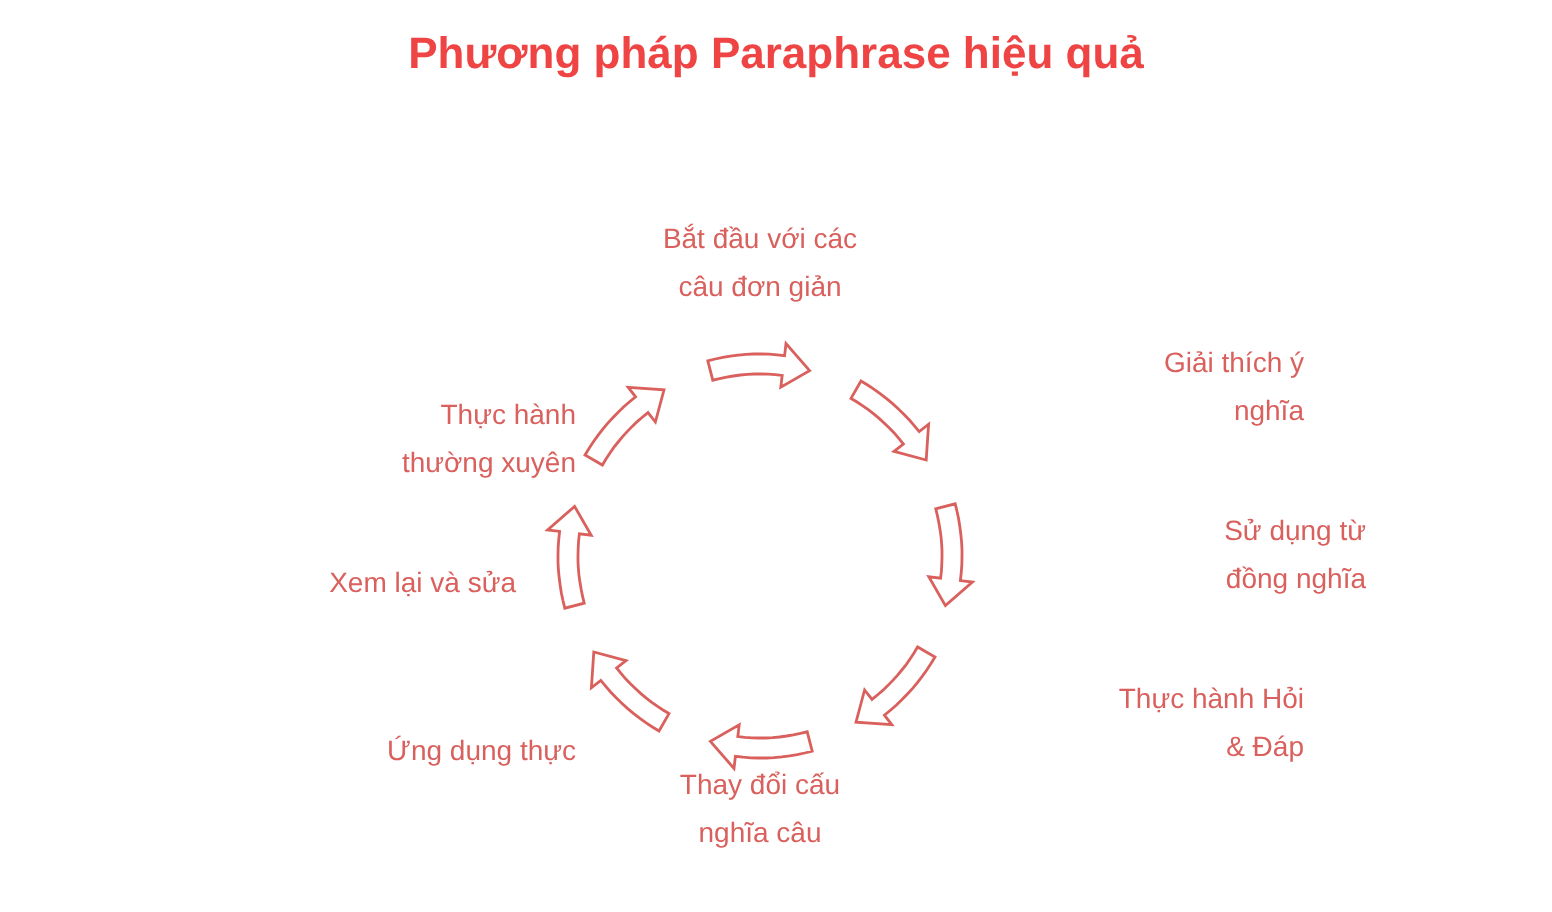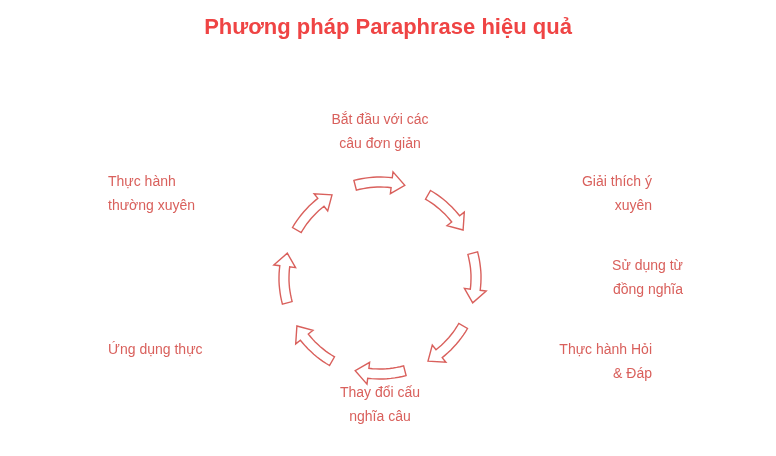--- a/index.html
+++ b/index.html
@@ -3,21 +3,21 @@
 <meta charset="utf-8">
 <style>
   html, body { margin: 0; padding: 0; background: #ffffff; }
   body { width: 776px; height: 456px; position: relative; overflow: hidden;
          font-family: "Liberation Sans", sans-serif; }
   .title { position: absolute; left: 0; top: 14px; width: 776px; text-align: center;
            font-size: 22px; font-weight: bold; color: #ef4444; }
   .label { position: absolute; font-size: 14px; line-height: 24px; color: #d9605c; }
   .center { text-align: center; }
   .left { text-align: right; }
-  .right { text-align: left; }
+  .right { text-align: right; margin-top: 26px; }
   svg.cycle { position: absolute; left: 0; top: 0; }
 </style>
 </head>
 <body>
 
 <div class="title">Phương pháp Paraphrase hiệu quả</div>
 
 <svg class="cycle" width="776" height="456">
   <g id="arrows" fill="#ffffff" stroke="#d9605c" stroke-width="1.4" stroke-linejoin="miter">
       <polygon points="353.9,180.4 357.6,179.5 361.4,178.7 365.2,178.1 369.1,177.6 373.0,177.2 376.8,177.0 380.7,177.0 384.6,177.1 388.5,177.4 392.3,177.8 393.0,171.8 404.8,185.3 390.4,193.6 391.1,187.7 387.6,187.3 384.1,187.1 380.6,187.0 377.1,187.0 373.7,187.2 370.2,187.5 366.7,188.0 363.3,188.6 359.8,189.3 356.4,190.1"></polygon>
@@ -31,21 +31,21 @@
     </g>
 </svg>
 
 <div class="label center" style="left:290px; top:107px; width:180px;">
   <div>Bắt đầu với các</div>
   <div>câu đơn giản</div>
 </div>
 
 <div class="label left" style="left:472px; top:169px; width:180px;">
   <div>Giải thích ý</div>
-  <div>xuyên</div>
+  <div>nghĩa</div>
 </div>
 
 <div class="label left" style="left:503px; top:253px; width:180px;">
   <div>Sử dụng từ</div>
   <div>đồng nghĩa</div>
 </div>
 
 <div class="label left" style="left:472px; top:337px; width:180px;">
   <div>Thực hành Hỏi</div>
   <div>&amp; Đáp</div>
@@ -54,18 +54,19 @@
 <div class="label center" style="left:290px; top:380px; width:180px;">
   <div>Thay đổi cấu</div>
   <div>nghĩa câu</div>
 </div>
 
 <div class="label right" style="left:108px; top:337px; width:180px;">
   <div>Ứng dụng thực</div>
 </div>
 
 <div class="label right" style="left:78px; top:253px; width:180px;">
+  <div>Xem lại và sửa</div>
 </div>
 
 <div class="label right" style="left:108px; top:169px; width:180px;">
   <div>Thực hành</div>
   <div>thường xuyên</div>
 </div>
 
 </body></html>

